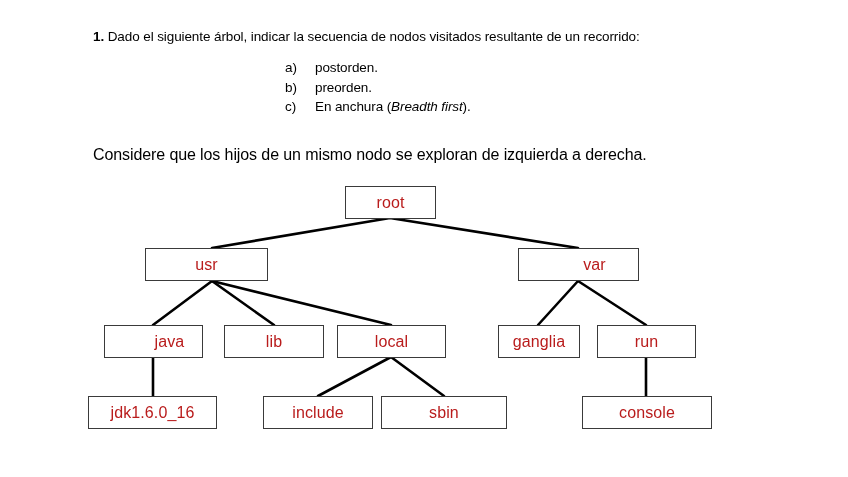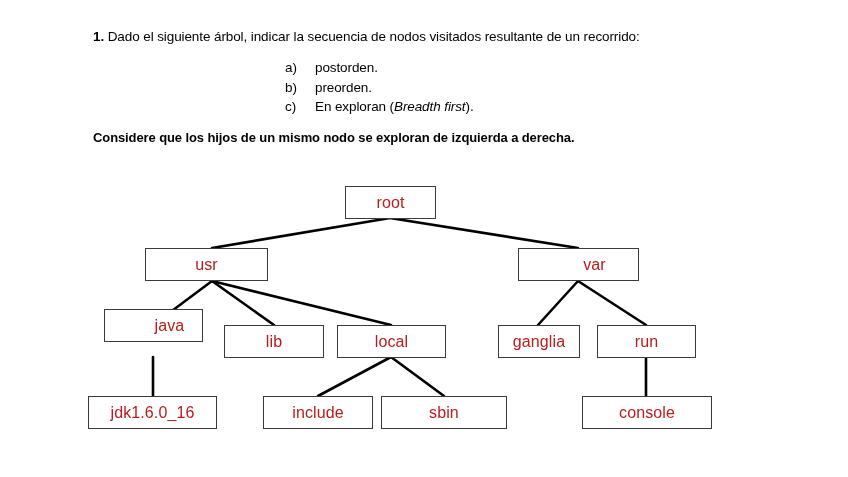--- a/index.html
+++ b/index.html
@@ -52,26 +52,25 @@
     flex: 0 0 30px;
   }
   .option-text { }
   .option-em {
     font-style: italic;
   }
 
   #note-line {
     position: absolute;
     left: 93px;
-    top: 129px;
-    font-size: 13px;
+    top: 146px;
+    font-size: 16px;
     line-height: 18px;
     letter-spacing: -0.1px;
     white-space: nowrap;
-    font-weight: bold;
   }
 
   
   #tree-diagram {
     position: absolute;
     left: 0;
     top: 170px;
     width: 848px;
     height: 280px;
   }
@@ -111,21 +110,21 @@
   <div class="option-row">
     <span class="option-marker">a)</span>
     <span class="option-text">postorden.</span>
   </div>
   <div class="option-row">
     <span class="option-marker">b)</span>
     <span class="option-text">preorden.</span>
   </div>
   <div class="option-row">
     <span class="option-marker">c)</span>
-    <span class="option-text">En exploran (</span>
+    <span class="option-text">En anchura (</span>
       <span class="option-em">Breadth first</span>
       <span class="option-text">).</span>
   </div>
 </div>
 
 <div id="note-line">Considere que los hijos de un mismo nodo se exploran de izquierda a derecha.</div>
 
 <div id="tree-diagram">
 
   <svg id="tree-edges" viewBox="0 0 848 280" preserveAspectRatio="none">
@@ -154,21 +153,21 @@
       <line x1="646" y1="187" x2="646" y2="226"></line>
     </g>
   </svg>
 
   <div class="tree-node" style="left:345px; top:16px; width:91px;">root</div>
 
   <div class="tree-node" style="left:145px; top:78px; width:123px;">usr</div>
 
   <div class="tree-node" style="left:518px; top:78px; width:121px;padding-left:32px;">var</div>
 
-  <div class="tree-node" style="left:104px; top:139px; width:99px;padding-left:32px;">java</div>
+  <div class="tree-node" style="left:104px; top:155px; width:99px;padding-left:32px;">java</div>
 
   <div class="tree-node" style="left:224px; top:155px; width:100px;text-align:center;">lib</div>
 
   <div class="tree-node" style="left:337px; top:155px; width:109px;">local</div>
 
   <div class="tree-node" style="left:498px; top:155px; width:82px;">ganglia</div>
 
   <div class="tree-node" style="left:597px; top:155px; width:99px;">run</div>
 
   <div class="tree-node" style="left:88px; top:226px; width:129px;">jdk1.6.0_16</div>

